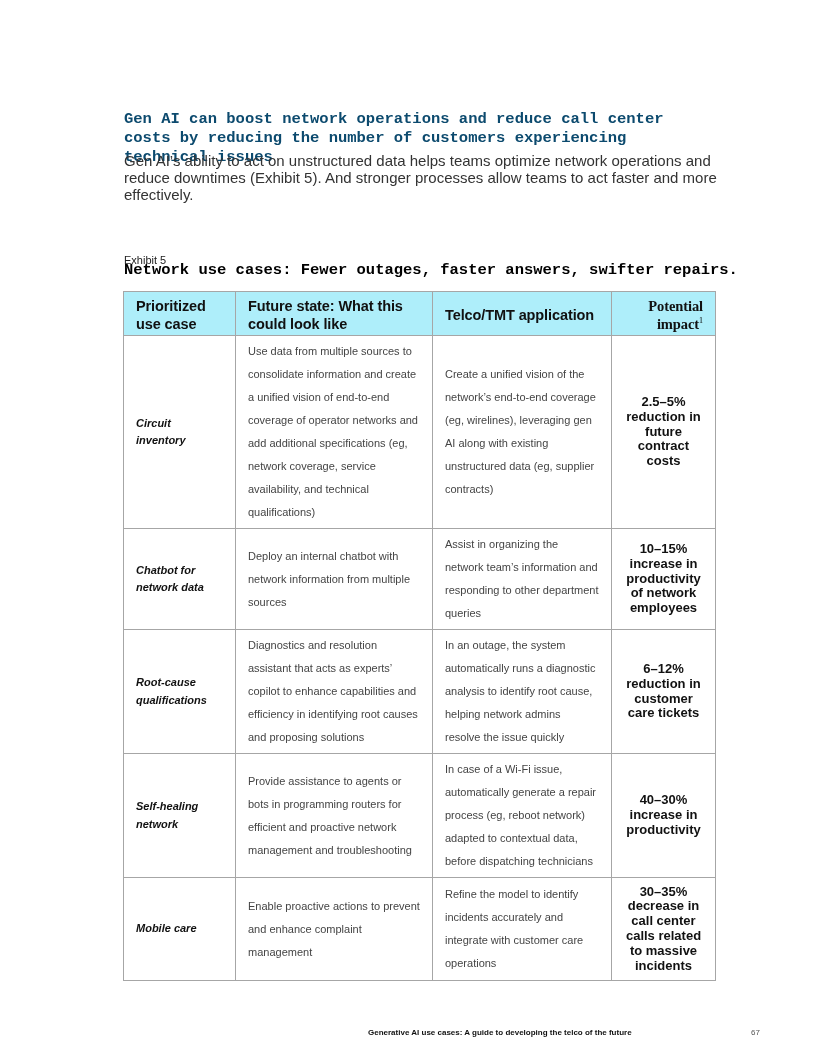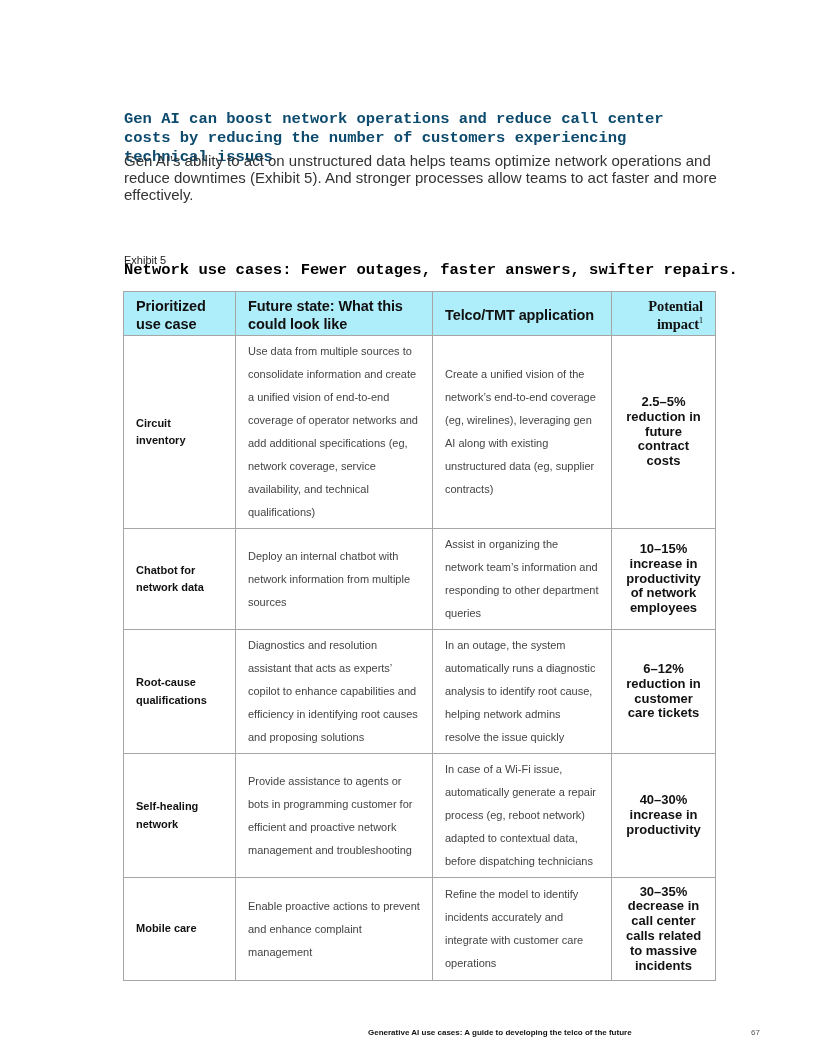--- a/index.html
+++ b/index.html
@@ -27,21 +27,21 @@
       border: 1px solid #a6a6a6; vertical-align: middle;
     }
     table.usecases thead th {
       background: #aeeefa; text-align: left; font-weight: normal;
       font-size: 14.5px; line-height: 18px; padding: 5px 12px 2px 12px; color: #000;
       font-weight: 500;
     }
     table.usecases thead th.impact-head { text-align: right; font-family: Liberation Serif, serif; }
     .hdr-text { font-weight: bold; color: #111; letter-spacing: -0.1px; }
     sup { font-size: 8px; vertical-align: super; line-height: 0; }
-    td.usecase { font-weight: bold; font-size: 11px; line-height: 17.5px; padding: 0 12px; color: #111; }
+    td.usecase { font-weight: bold; font-size: 11px; line-height: 17.5px; padding: 0 12px; color: #111; font-style: italic; }
     td.desc { font-size: 11px; line-height: 23px; padding: 4px 12px; color: #444; }
     td.impact { text-align: center; font-weight: bold; font-size: 13px; line-height: 14.8px; padding: 4px 8px; color: #111; }
     col.c1 { width: 112px; }
     col.c2 { width: 197px; }
     col.c3 { width: 179px; }
     col.c4 { width: 104px; }
     .footer-title {
       position: absolute; left: 368px; top: 1028px; font-size: 8px; font-weight: bold; color: #111; text-align: center;
     }
     .page-number {
@@ -86,21 +86,21 @@
       <td class="impact">10–15% increase in productivity of network employees</td>
     </tr>
     <tr style="height:117px;">
       <td class="usecase">Root-cause qualifications</td>
       <td class="desc">Diagnostics and resolution assistant that acts as experts’ copilot to enhance capabilities and efficiency in identifying root causes and proposing solutions</td>
       <td class="desc">In an outage, the system automatically runs a diagnostic analysis to identify root cause, helping network admins resolve the issue quickly</td>
       <td class="impact">6–12% reduction in customer care tickets</td>
     </tr>
     <tr style="height:121px;">
       <td class="usecase">Self-healing network</td>
-      <td class="desc">Provide assistance to agents or bots in programming customer for efficient and proactive network management and troubleshooting</td>
+      <td class="desc">Provide assistance to agents or bots in programming routers for efficient and proactive network management and troubleshooting</td>
       <td class="desc">In case of a Wi-Fi issue, automatically generate a repair process (eg, reboot network) adapted to contextual data, before dispatching technicians</td>
       <td class="impact">40–30% increase in productivity</td>
     </tr>
     <tr style="height:103px;">
       <td class="usecase">Mobile care</td>
       <td class="desc">Enable proactive actions to prevent and enhance complaint management</td>
       <td class="desc">Refine the model to identify incidents accurately and integrate with customer care operations</td>
       <td class="impact">30–35% decrease in call center calls related to massive incidents</td>
     </tr>
   </tbody>

